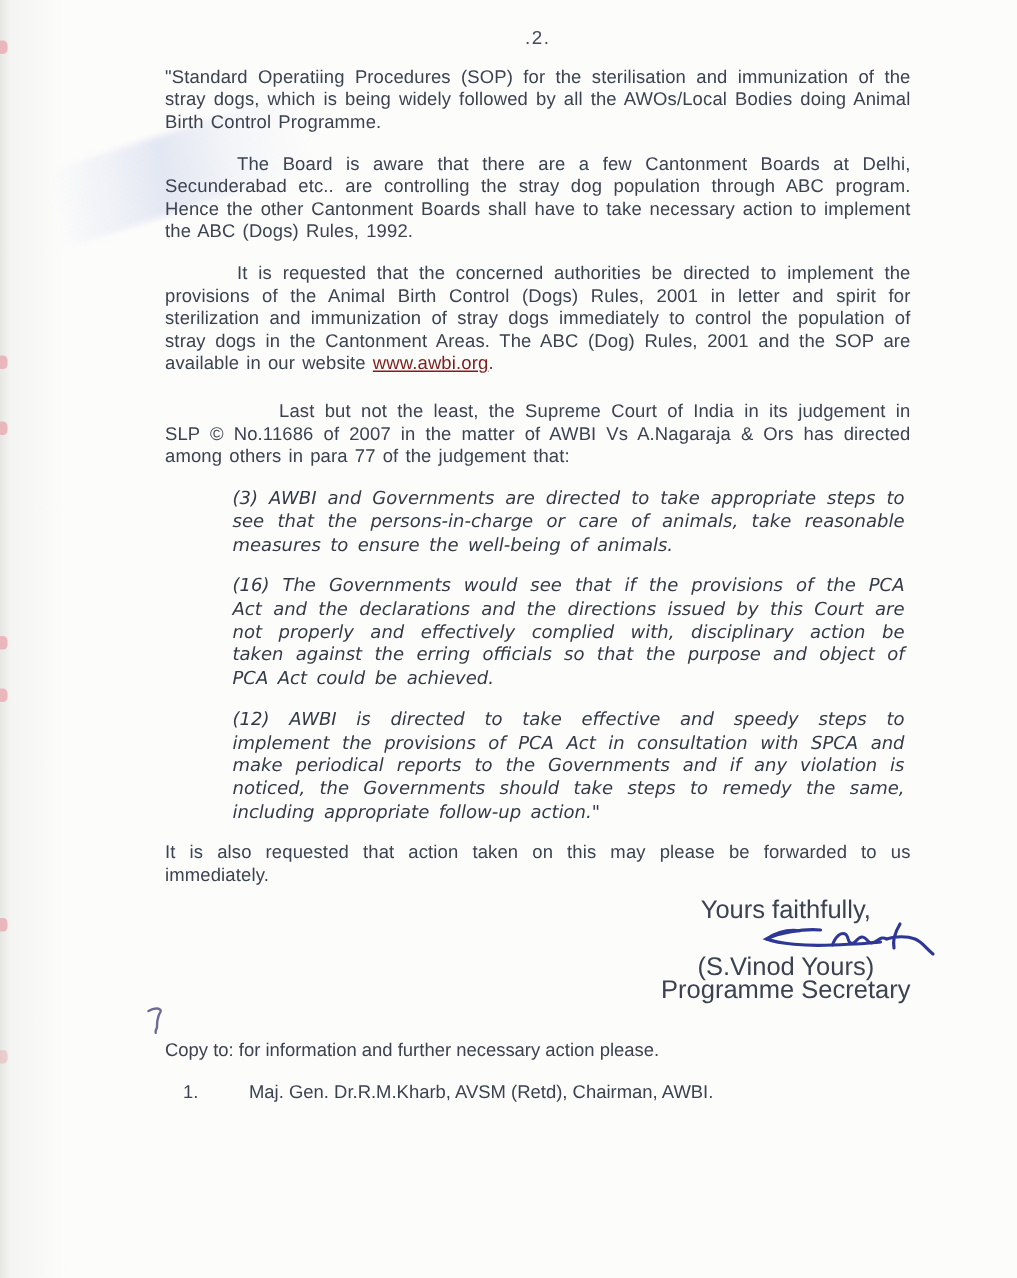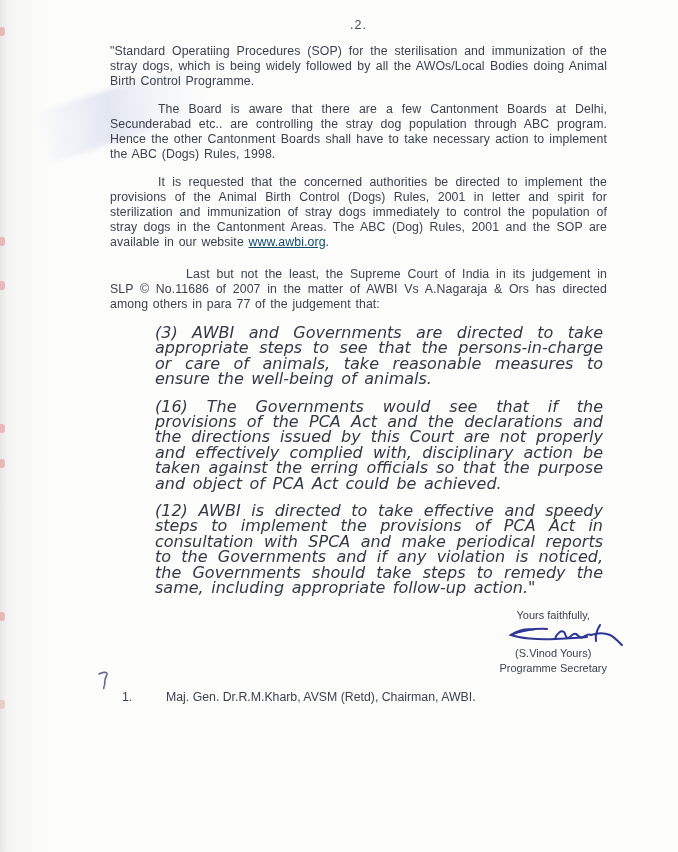--- a/index.html
+++ b/index.html
@@ -35,28 +35,28 @@
   }
   p{margin:0 0 13px 0;}
   .body{
     font-size:12.3px;line-height:15px;text-align:justify;
     word-spacing:1.2px;letter-spacing:.1px;color:#3b4250;
   }
   .ind{text-indent:48px;}
   .ind2{text-indent:76px;margin-top:17px;}
   .quote{
     font-family:"DejaVu Sans",sans-serif;font-style:italic;
-    font-size:16px;line-height:15.4px;text-align:justify;
+    font-size:12px;line-height:15.4px;text-align:justify;
     margin-left:45px;margin-right:4px;margin-bottom:12px;
     word-spacing:2.5px;color:#333a45;
   }
-  .link{color:#0c4a6e;text-decoration:underline;}
+  .link{color:#7f1d1d;text-decoration:underline;}
   .signoff{
     margin:6px 0 0 auto;width:fit-content;text-align:center;
-    font-size:11px;line-height:15px;position:relative;
+    font-size:17px;line-height:15px;position:relative;
   }
   .signoff .sig-svg{display:block;margin:-1px -24px -3px auto;}
   .copy-heading{margin-top:26px;font-size:12.3px;}
   .copy-list{margin-top:13px;font-size:12.3px;line-height:17px;}
   .copy-row{display:grid;grid-template-columns:44px 1fr;padding-left:12px;}
   .pen-mark{position:absolute;left:96px;top:670px;}
 </style>
 </head>
 <body>
 
@@ -75,43 +75,45 @@
     <path d="M3 4 C7 1.5, 12 2, 11 4.5 C9.5 7, 8.5 10, 8.7 15 M8.7 15 C8 16.5, 7.5 17, 7.8 18.5" fill="none" stroke="#6b6b94" stroke-width="1.6" stroke-linecap="round"></path>
   </svg>
 
   <div class="pageno">.2.</div>
 
   <div class="content">
 
     <p class="body">"Standard Operatiing Procedures (SOP) for the sterilisation and immunization of the stray dogs, which is being widely followed by all the AWOs/Local Bodies doing Animal Birth Control Programme.</p>
 
 
-    <p class="body ind">The Board is aware that there are a few Cantonment Boards at Delhi, Secunderabad etc.. are controlling the stray dog population through ABC program. Hence the other Cantonment Boards shall have to take necessary action to implement the ABC (Dogs) Rules, 1998.</p>
+    <p class="body ind">The Board is aware that there are a few Cantonment Boards at Delhi, Secunderabad etc.. are controlling the stray dog population through ABC program. Hence the other Cantonment Boards shall have to take necessary action to implement the ABC (Dogs) Rules, 1992.</p>
 
     <p class="body ind"><span>It is requested that the concerned authorities be directed to implement the provisions of the Animal Birth Control (Dogs) Rules, 2001 in letter and spirit for sterilization and immunization of stray dogs immediately to control the population of stray dogs in the Cantonment Areas. The ABC (Dog) Rules, 2001 and the SOP are available in our website </span><span class="link">www.awbi.org</span><span>.</span></p>
 
     <p class="body ind2">Last but not the least, the Supreme Court of India in its judgement in SLP © No.11686 of 2007 in the matter of AWBI Vs A.Nagaraja &amp; Ors has directed among others in para 77 of the judgement that:</p>
 
     <p class="quote">(3) AWBI and Governments are directed to take appropriate steps to see that the persons-in-charge or care of animals, take reasonable measures to ensure the well-being of animals.</p>
     <p class="quote">(16) The Governments would see that if the provisions of the PCA Act and the declarations and the directions issued by this Court are not properly and effectively complied with, disciplinary action be taken against the erring officials so that the purpose and object of PCA Act could be achieved.</p>
     <p class="quote">(12) AWBI is directed to take effective and speedy steps to implement the provisions of PCA Act in consultation with SPCA and make periodical reports to the Governments and if any violation is noticed, the Governments should take steps to remedy the same, including appropriate follow-up action."</p>
 
+    <p class="body" style="margin-bottom:8px">It is also requested that action taken on this may please be forwarded to us immediately.</p>
 
     <div class="signoff">
       <div>Yours faithfully,</div>
       <svg class="sig-svg" width="128" height="27" viewBox="0 0 128 27">
         <path d="M44 7 C32 6, 16 9, 8 13 C16 16, 34 18, 52 17 C66 16.5, 76 16, 84 15" fill="none" stroke="#2e3796" stroke-width="2.1" stroke-linecap="round"></path>
         <path d="M8 13 C14 9, 22 6.5, 30 7.5" fill="none" stroke="#2e3796" stroke-width="2.1" stroke-linecap="round"></path>
         <path d="M52 17 C54 11, 58 8, 61 10 C63 12, 62 16, 65 16 C68 16, 69 10, 73 12 C76 13.5, 76 17, 80 15 C83 13.5, 85 11, 88 13" fill="none" stroke="#2e3796" stroke-width="2" stroke-linecap="round"></path>
         <path d="M97 3 C94 8, 92 14, 93 19 M88 13 C94 11, 102 11, 107 13 C112 15, 114 19, 119 23" fill="none" stroke="#2e3796" stroke-width="2.1" stroke-linecap="round"></path>
       </svg>
       <div>(S.Vinod Yours)</div>
       <div>Programme Secretary</div>
     </div>
 
+    <p class="copy-heading">Copy to: for information and further necessary action please.</p>
 
     <div class="copy-list">
       <div class="copy-row">
         <span>1.</span>
         <span>Maj. Gen. Dr.R.M.Kharb, AVSM (Retd), Chairman, AWBI.</span>
       </div>
 
     </div>
 
   </div>

